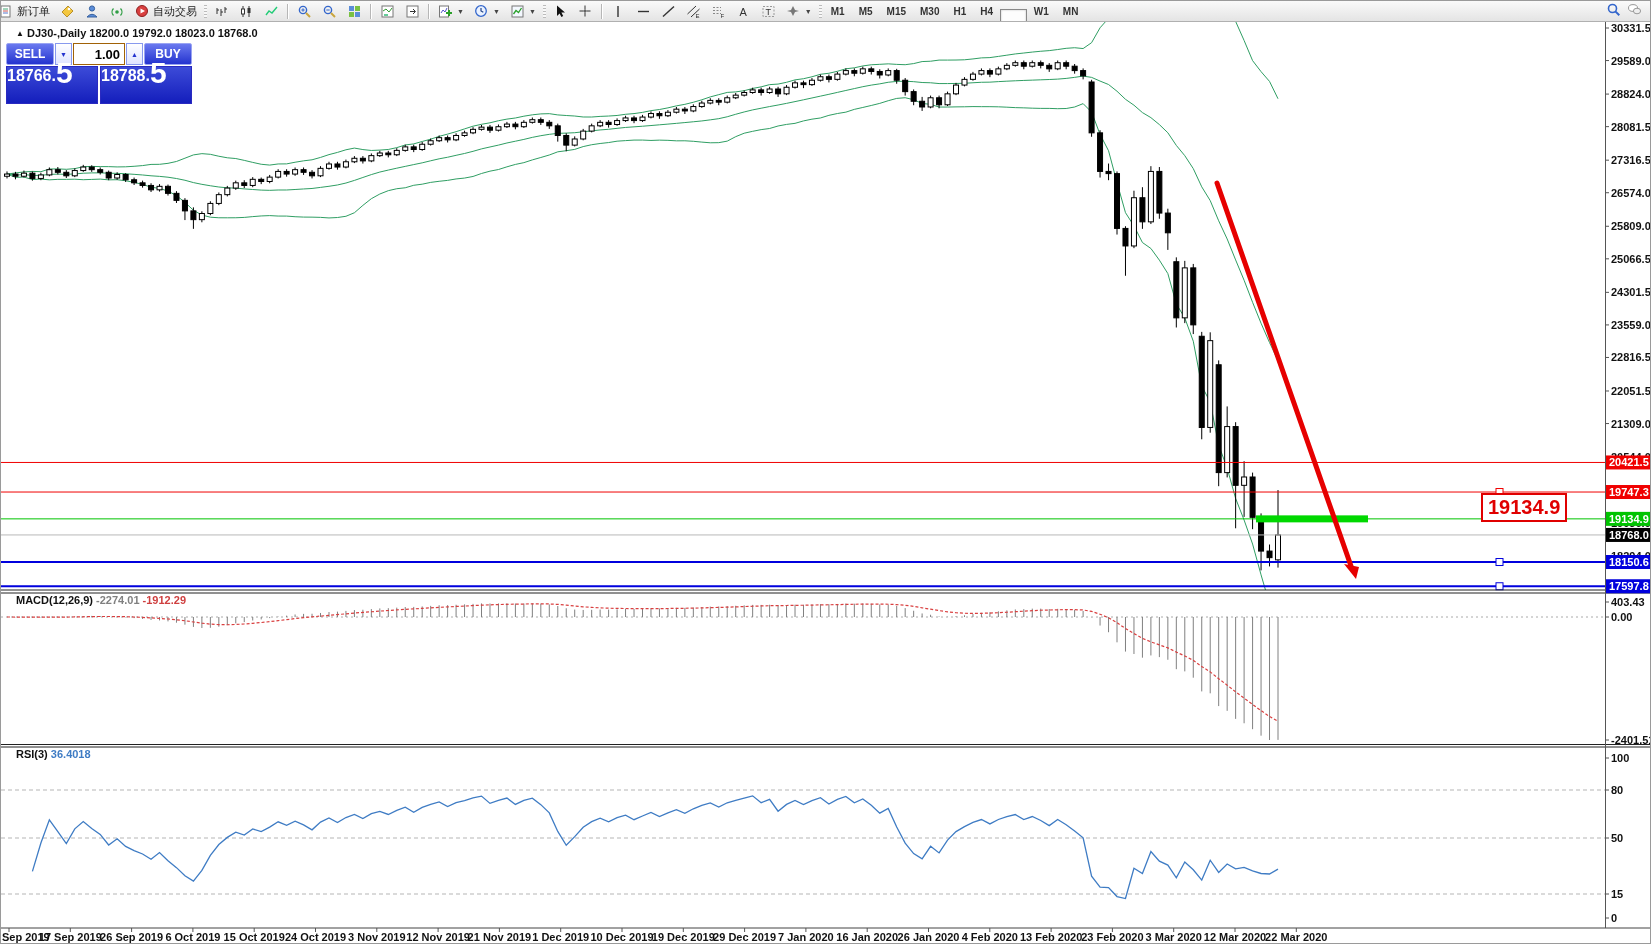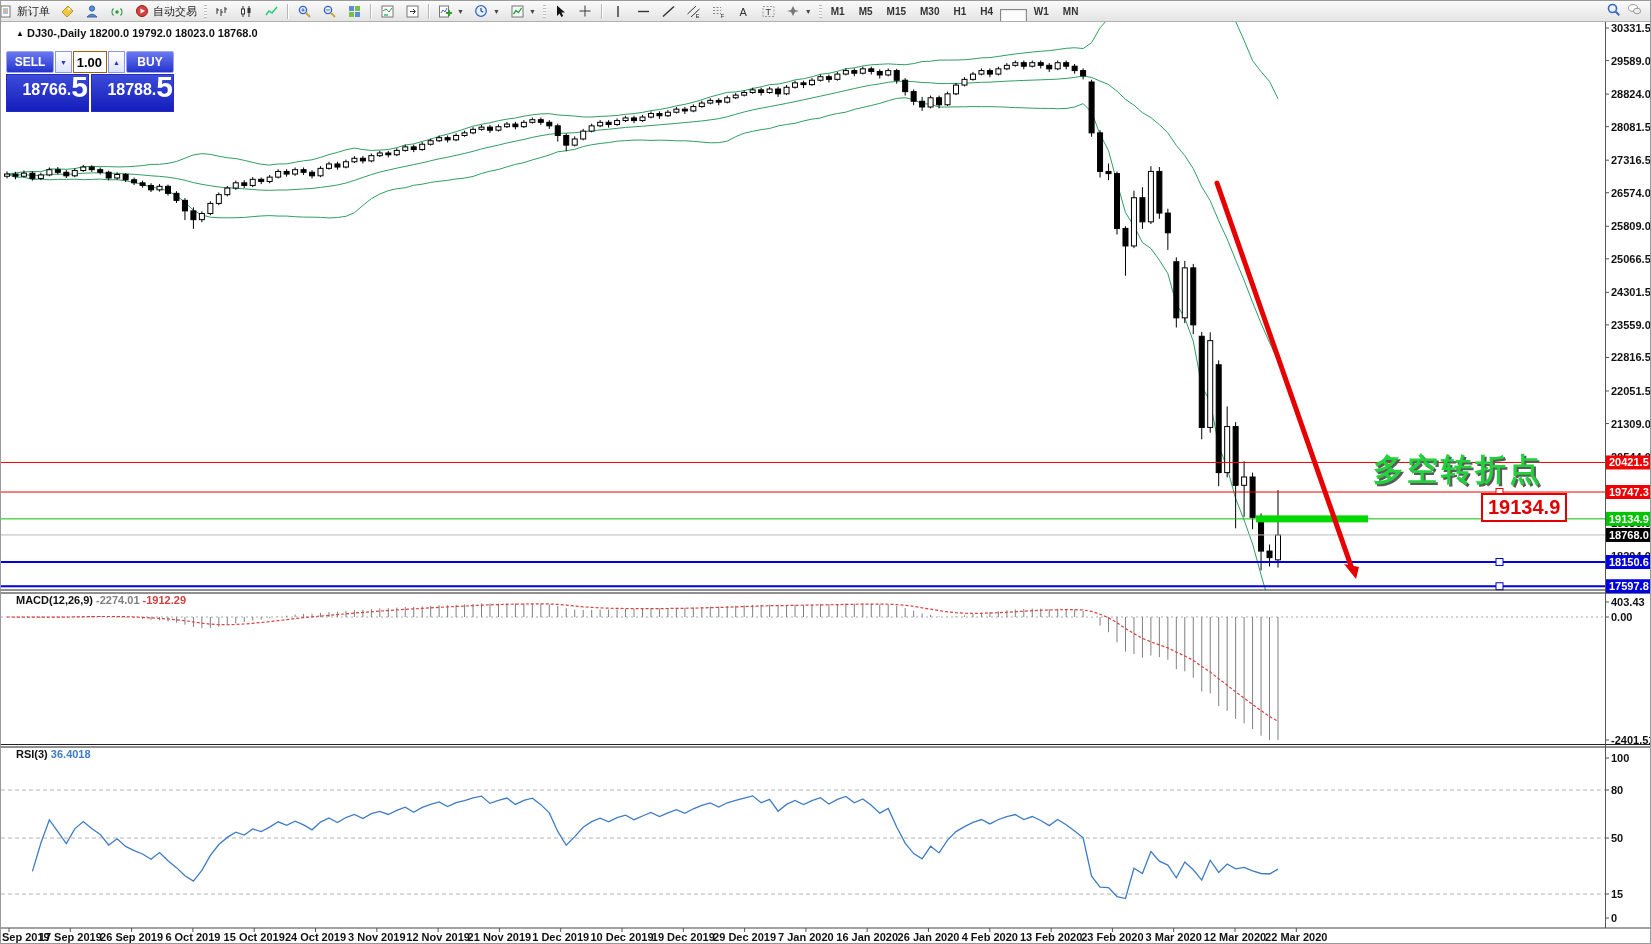--- a/index.html
+++ b/index.html
@@ -17,32 +17,32 @@
   .sep{width:1px;height:15px;background:#b6b6b6;border-right:1px solid #fff;margin:0 3px;flex:0 0 auto;}
   .grip{width:3px;height:13px;margin:0 2px;flex:0 0 auto;
         background:repeating-linear-gradient(180deg,#bbb 0 1px,#f8f8f8 1px 3px);}
   .tf{font:bold 10px "Liberation Sans",sans-serif;color:#333;padding:16px 6px;border:1px solid transparent;}
   .tf.active{background:#fdfdfd;border:1px solid #888;box-shadow:inset 0 0 2px #bbb;margin-top:40px;}
   .tb-right{margin-left:auto;display:flex;align-items:center;gap:6px;padding-right:8px;}
   .clipped-label{margin-left:-7px;}
   
   #chart-title{position:absolute;left:15px;top:26px;z-index:4;font:bold 11px "Liberation Sans",sans-serif;color:#111;}
   #chart-title .mk{font-size:8px;vertical-align:1px;}
-  .ocp{position:absolute;left:5px;top:42px;width:168px;z-index:4;margin-top:8px;}
+  .ocp{position:absolute;left:5px;top:42px;width:186px;z-index:4;}
   .ocp-row1{display:flex;height:22px;gap:1px;}
   .btn-sell,.btn-buy{flex:0 0 46px;background:linear-gradient(#6a79ef,#2433cf);color:#fff;
         font:bold 12px "Liberation Sans",sans-serif;border:1px solid #9aa4f2;border-radius:2px;
         display:flex;align-items:center;justify-content:center;cursor:pointer;}
   .spin{width:15px;background:linear-gradient(#ffffff,#dfe4ff);border:1px solid #8899ee;color:#2433cf;
         font-size:7px;display:flex;align-items:center;justify-content:center;cursor:pointer;}
   .vol{flex:1;background:#fff;border:1px solid #a16207;font:bold 13px "Liberation Sans",sans-serif;
        text-align:right;padding:0 4px 0 0;min-width:0;}
   .ocp-row2{display:flex;gap:2px;margin-top:1px;height:38px;}
   .price-box{flex:1;background:linear-gradient(#3c4bd8,#141ebc);color:#fff;border:1px solid #2a2ac0;
-       display:flex;align-items:flex-end;justify-content:flex-end;padding-bottom:12px;cursor:pointer;}
+       display:flex;align-items:flex-end;justify-content:flex-start;padding-bottom:18px;cursor:pointer;}
   .price-main{font:bold 16px "Liberation Sans",sans-serif;}
   .price-big{font:bold 30px "Liberation Sans",sans-serif;line-height:25px;}
   #annotation{position:absolute;left:1372px;top:448px;z-index:4;
        font:bold 31px "Liberation Sans",sans-serif;letter-spacing:3px;color:#22d23c;
        text-shadow:2px 2px 0 #5a5a5a;}
   #price-tag{position:absolute;left:1480px;top:492px;z-index:4;background:#fff;border:2px solid #e00000;
        color:#e00000;font:bold 20px "Liberation Sans",sans-serif;padding:1px 5px;}
   .ind-label{position:absolute;left:3px;z-index:4;font:bold 11px "Liberation Sans",sans-serif;color:#111;margin-left:12px;}
   .ind-label .v1{color:#808080;} .ind-label .v2{color:#cf4040;} .ind-label .vb{color:#3f7cc4;}
   #macd-label{top:593px;} #rsi-label{top:747px;}
@@ -882,21 +882,20 @@
         <span class="price-main">18766.</span>
           <span class="price-big">5</span>
       </div>
       <div class="price-box">
         <span class="price-main">18788.</span>
           <span class="price-big">5</span>
       </div>
     </div>
   </div>
 
-  <div id="annotation">多空转折点</div>
   <div id="price-tag">19134.9</div>
 
   <div id="macd-label" class="ind-label">
     <span>MACD(12,26,9)</span>
     <span class="v1">-2274.01</span>
     <span class="v2">-1912.29</span>
   </div>
   <div id="rsi-label" class="ind-label">
     <span>RSI(3)</span>
     <span class="vb">36.4018</span>

